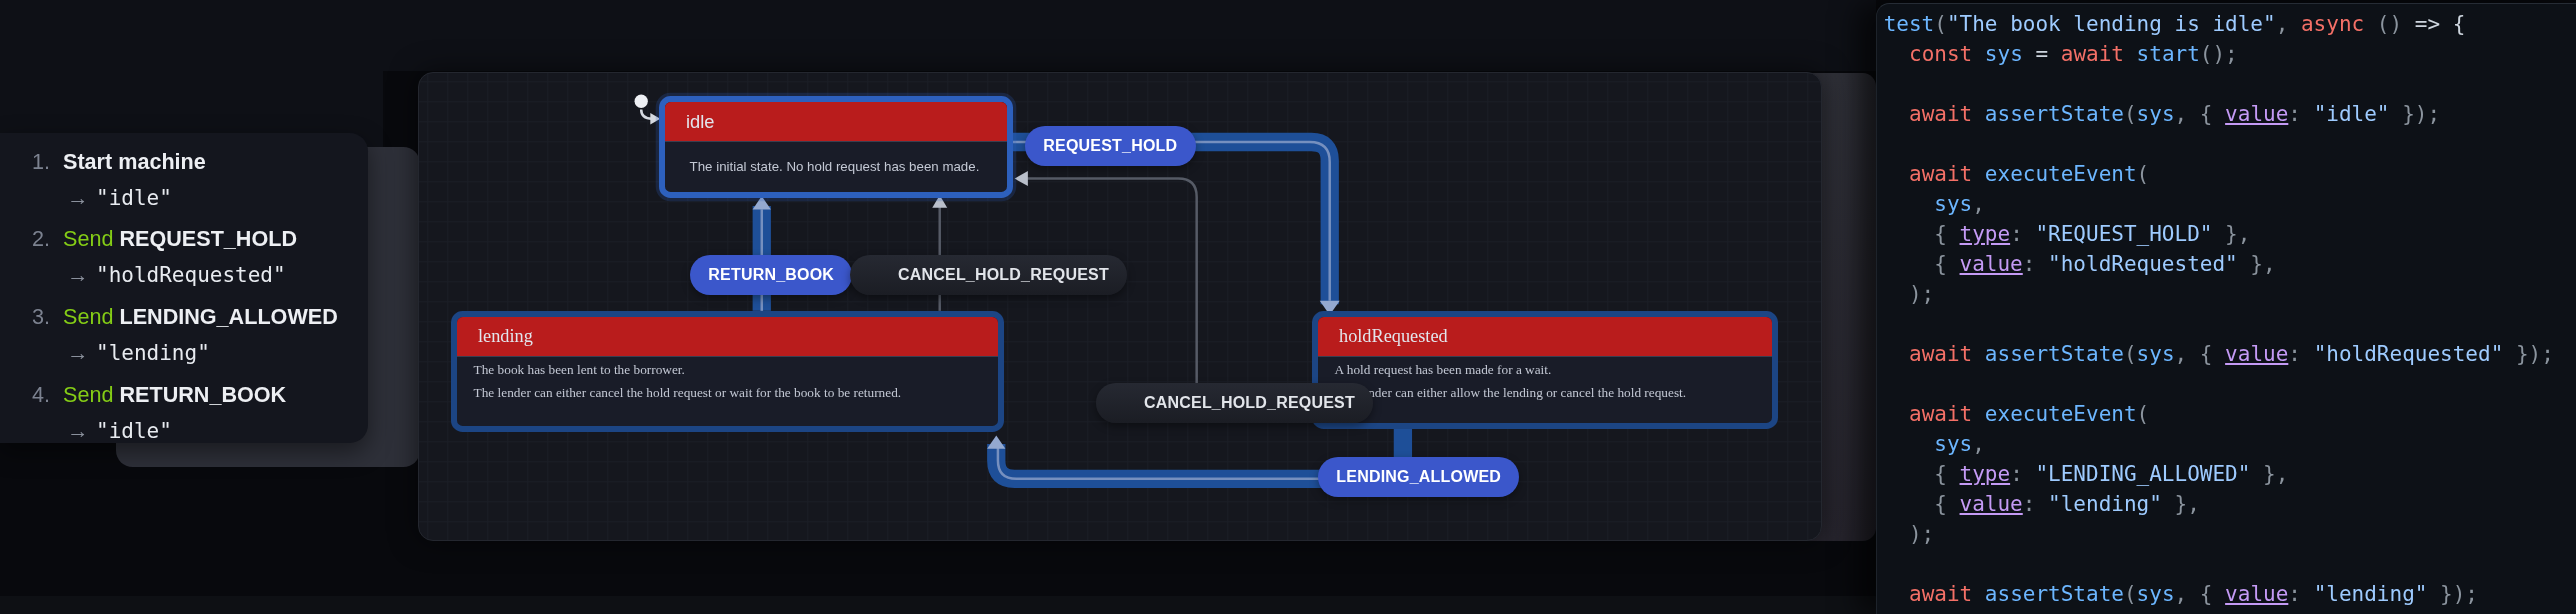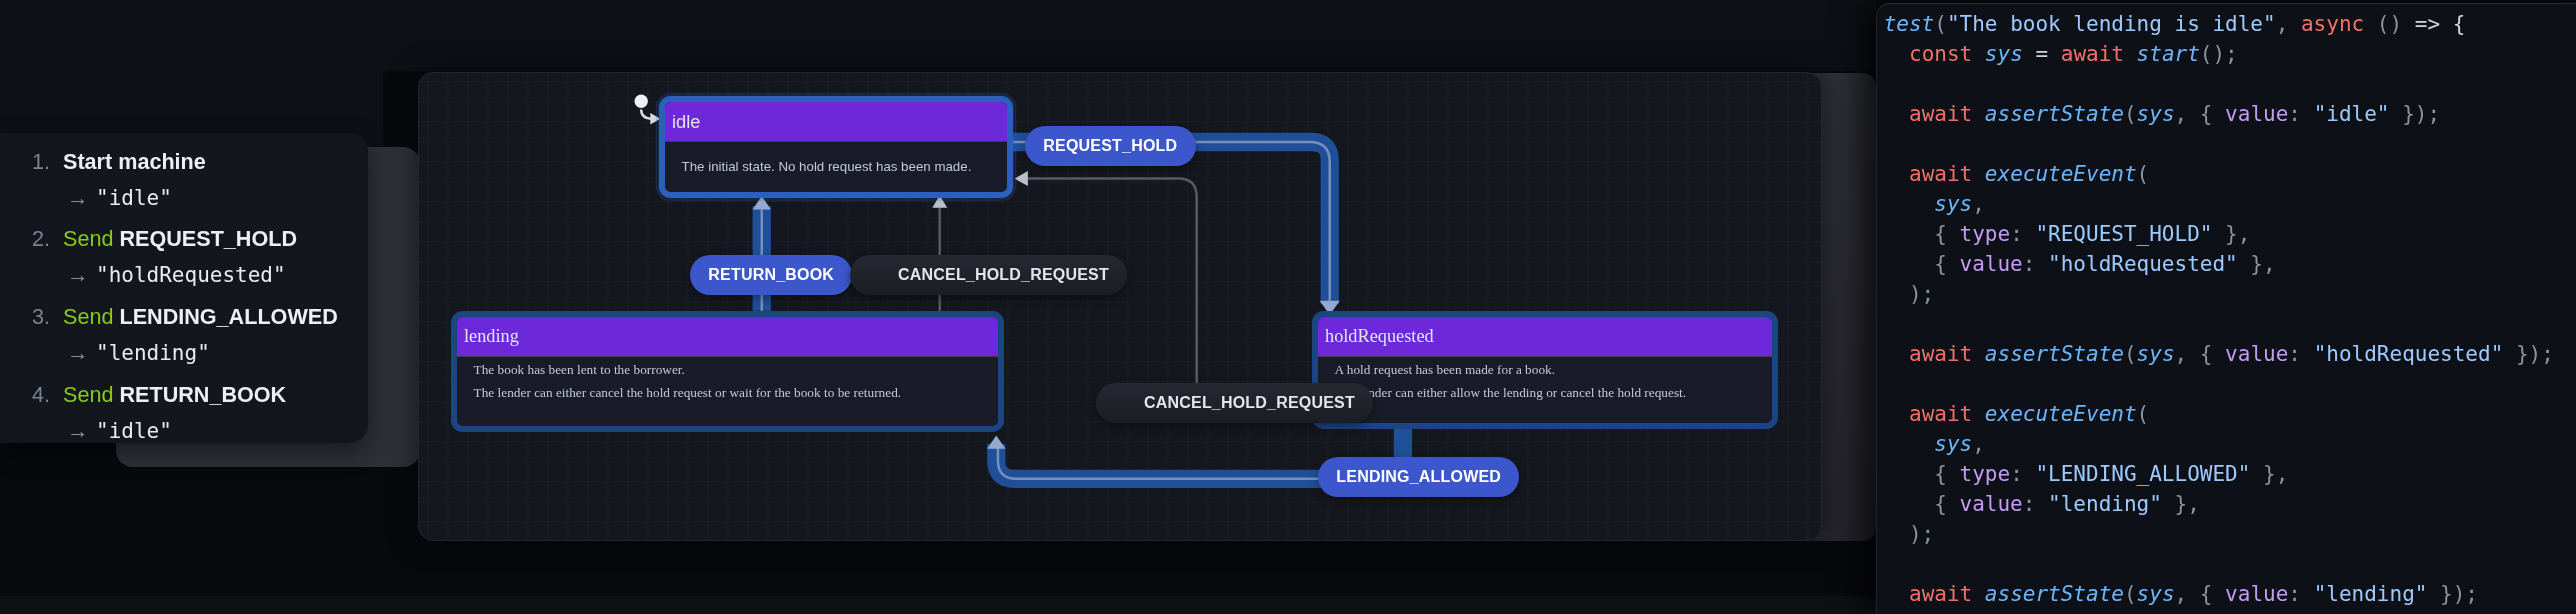--- a/index.html
+++ b/index.html
@@ -40,25 +40,25 @@
   .band        { stroke:var(--path_blue); stroke-width:22px; fill:none; }
   .band-inner  { stroke:#7f97c3; stroke-width:3px; fill:none; opacity:.9; }
   .band-arrow  { fill:#94a9d0; }
   .gray-line   { stroke:#565b66; stroke-width:3px; fill:none; }
   .gray-arrow  { fill:#b9bfca; }
 
   .state { position:absolute; border-radius:11.6px; overflow:hidden; background:#191c28; }
   .state.current { border:6.7px solid var(--state_border_active);
                    box-shadow:0 0 0 3.3px rgba(45,96,189,.22); }
   .state.visited { border:6.7px solid var(--state_border);font-family:Liberation Serif, serif; }
-  .state-header { height:40px; background:#6d28d9; border-bottom:0.8px solid #3a3e50;
-                  display:flex; align-items:center; padding:0 7px;
+  .state-header { height:40px; background:#b91c1c; border-bottom:0.8px solid #3a3e50;
+                  display:flex; align-items:center; padding:0 21px;
                   font-size:18.3px; color:#e2e5ec; }
   .state-body { padding:0 16.6px; font-size:13.3px; color:#c3c8d4; }
-  .state-body.single { display:flex; align-items:center; height:48px; }
+  .state-body.single { display:flex; align-items:center; height:48px;margin-left:8px; }
   .state-body.double { padding-top:2px; line-height:22.5px; }
 
   #state-idle          { left:240px;  top:23px;  width:354px; height:102px; }
   #state-lending       { left:32px;   top:238px; width:553px; height:121px; }
   #state-holdRequested { left:893px; top:238px; width:466px; height:118px; }
 
   .event-pill { position:absolute; height:40px; border-radius:20px; display:inline-flex;
                 align-items:center; padding:0 18.3px; font-size:16px; font-weight:bold;
                 letter-spacing:0.2px; white-space:nowrap; }
   .event-pill.taken   { background:var(--accent_blue); color:#ffffff;
@@ -73,23 +73,23 @@
 
   
   #code-panel { left:1876px; top:3.3px; width:700px; height:611px; background:#0d1117;
                 border-top:1.7px solid #262c35; border-left:1.7px solid #1d232b;
                 border-radius:13.3px 0 0 0;
                 box-shadow:-18.3px 0 27px rgba(0,0,0,.6); }
   #code { position:absolute; left:6.7px; top:5px;
           font-family:"DejaVu Sans Mono", monospace; font-size:21px; }
   .code-line { height:30px; line-height:30px; white-space:pre; }
   .tok-kw   { color:var(--code_keyword); }
-  .tok-fn   { color:var(--code_function);font-style:italic; }
+  .tok-fn   { color:var(--code_function); }
   .tok-str  { color:var(--code_string); }
-  .tok-prop { color:var(--code_property); }
+  .tok-prop { color:var(--code_property);text-decoration:underline; }
   .tok-pun  { color:var(--code_punct); }
   .tok-lt   { color:var(--code_light); }
 </style>
 </head>
 <body>
 
 <div class="abs" id="workspace-strip-top"></div>
 <div class="abs" id="workspace-strip-left"></div>
 <div class="abs" id="bottom-panel-edge"></div>
 <div class="abs" id="left-backing-panel"></div>
@@ -150,21 +150,21 @@
     <div class="state-header">lending</div>
     <div class="state-body double">
       <div>The book has been lent to the borrower.</div>
       <div>The lender can either cancel the hold request or wait for the book to be returned.</div>
     </div>
   </div>
 
   <div class="state visited" id="state-holdRequested">
     <div class="state-header">holdRequested</div>
     <div class="state-body double">
-      <div>A hold request has been made for a book.</div>
+      <div>A hold request has been made for a wait.</div>
       <div>The lender can either allow the lending or cancel the hold request.</div>
     </div>
   </div>
 
   <div class="event-pill taken" id="pill-request-hold">REQUEST_HOLD</div>
   <div class="event-pill taken" id="pill-return-book">RETURN_BOOK</div>
   <div class="event-pill untaken" id="pill-cancel-upper">CANCEL_HOLD_REQUEST</div>
   <div class="event-pill untaken" id="pill-cancel-lower">CANCEL_HOLD_REQUEST</div>
   <div class="event-pill taken" id="pill-lending-allowed">LENDING_ALLOWED</div>
 </div>

